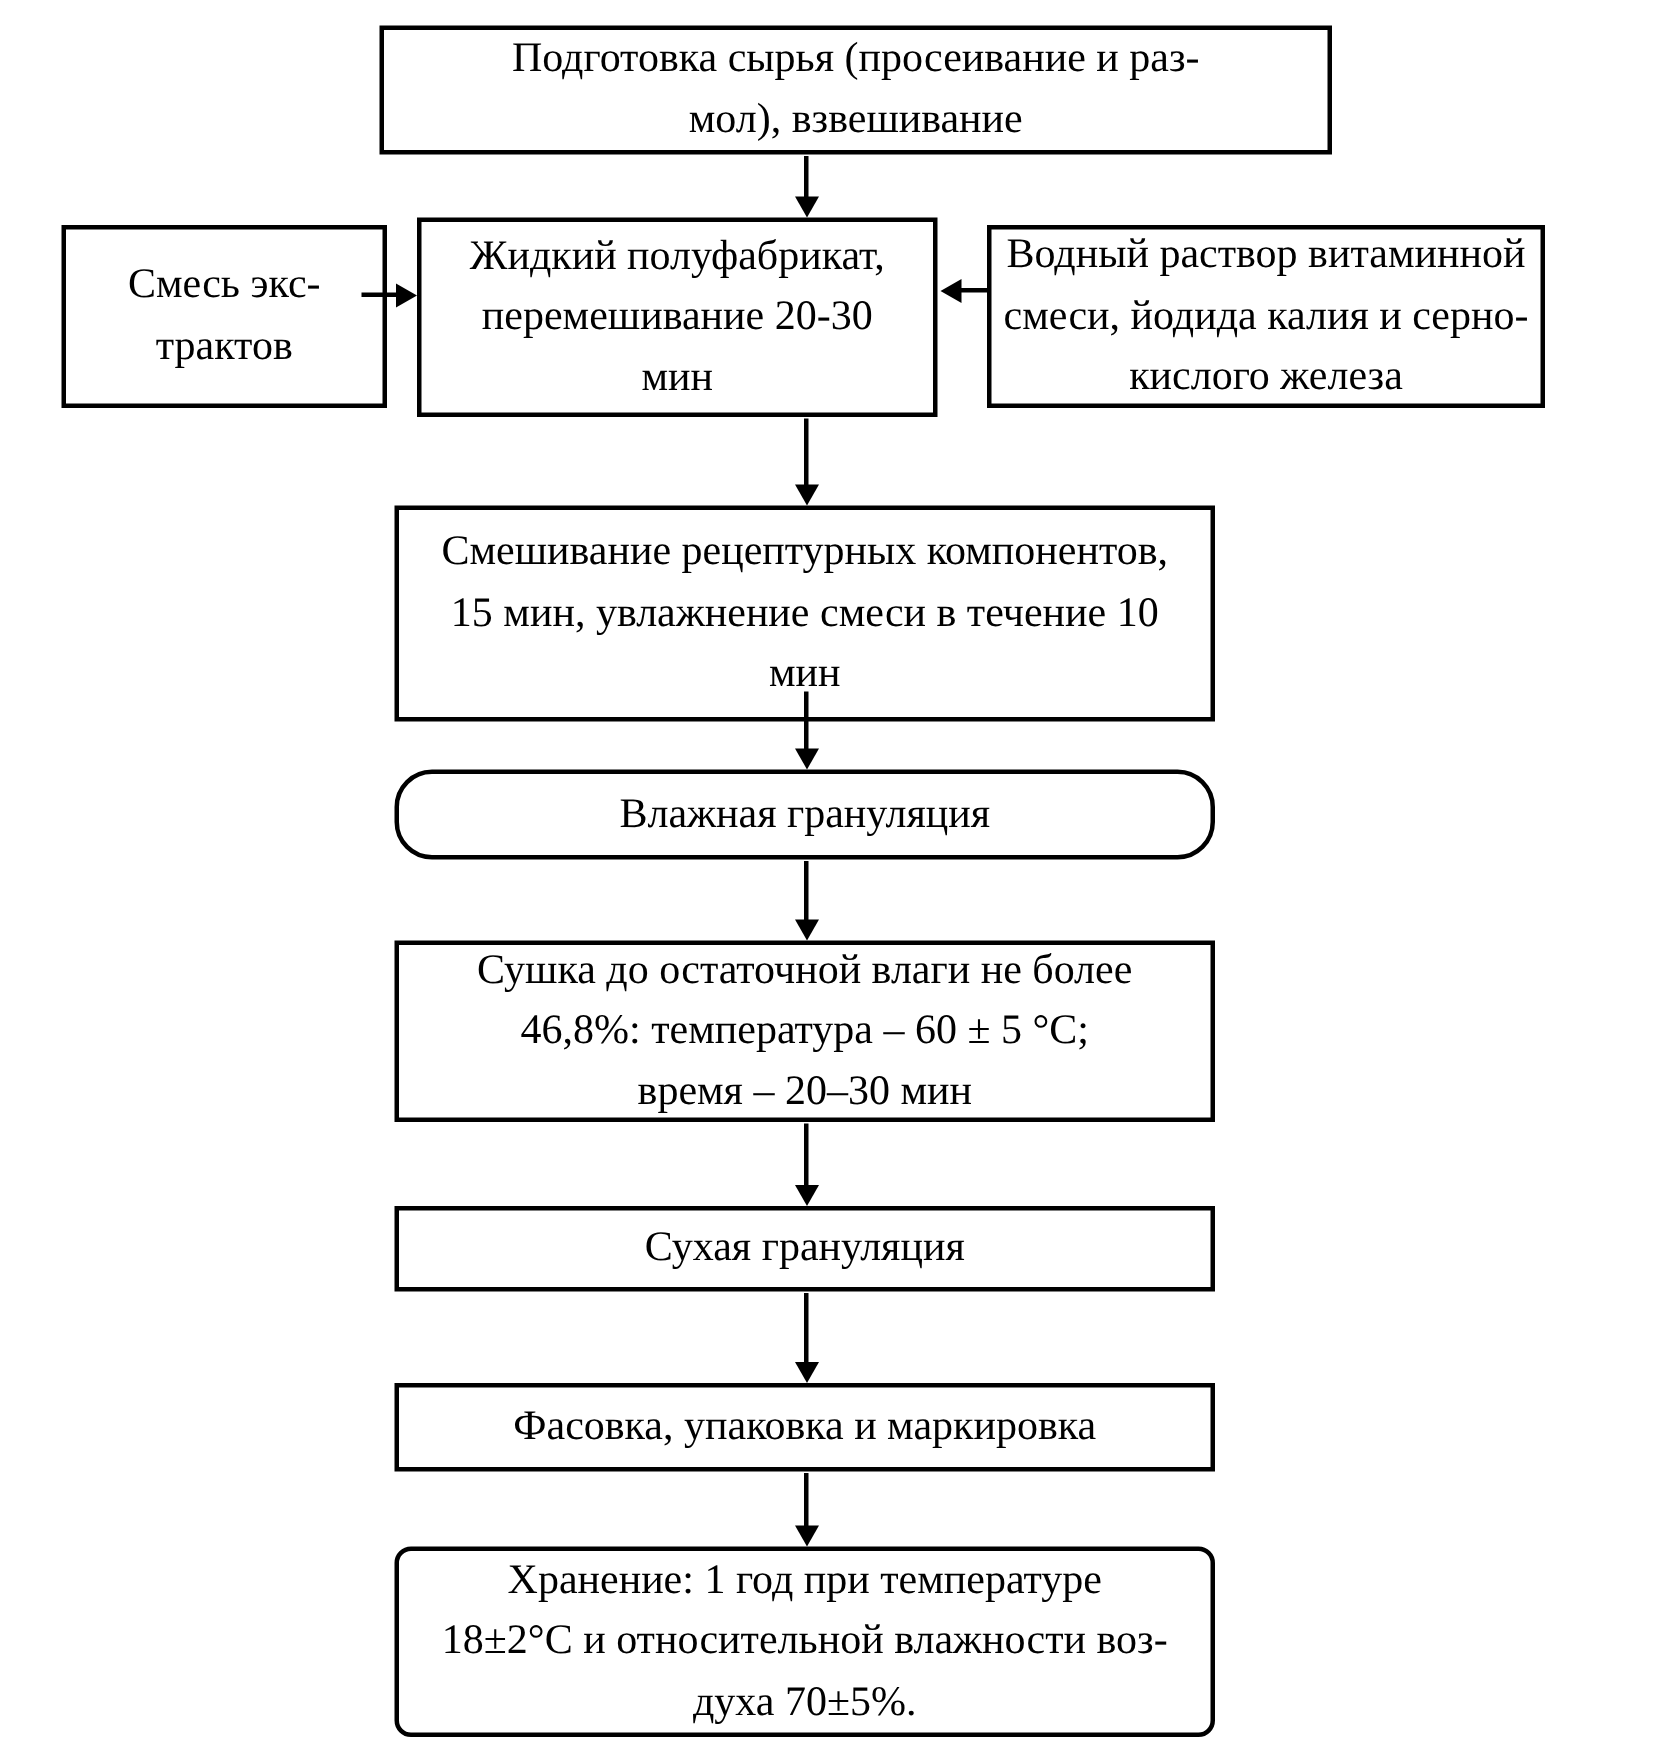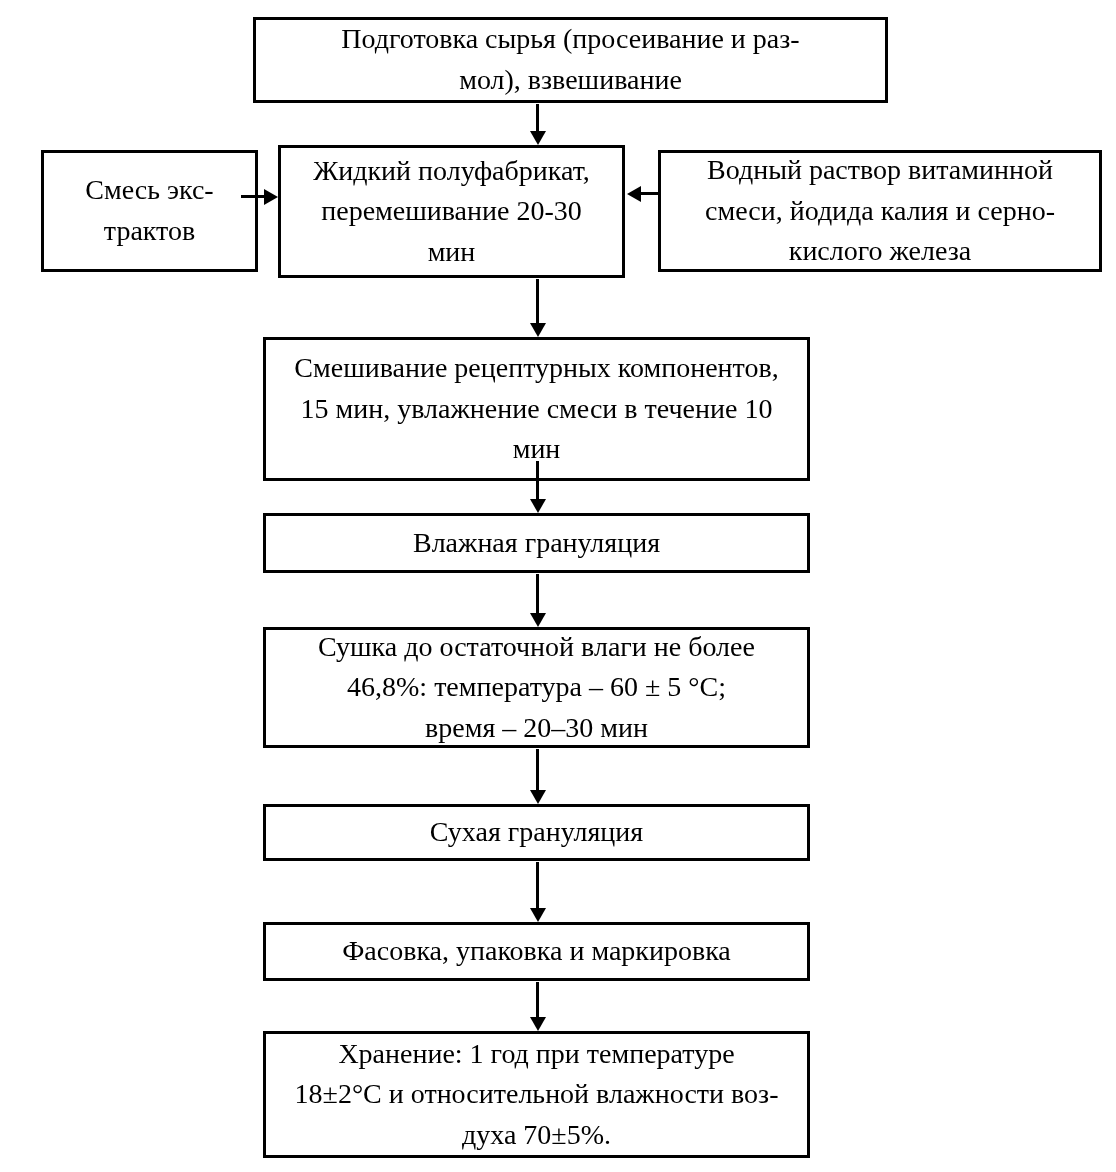--- a/index.html
+++ b/index.html
@@ -93,51 +93,51 @@
     <span class="label">Смесь экс-
 трактов</span>
   </div>
 
   <div class="box" style="left:278px; top:145px; width:347px; height:133px;">
     <span class="label">Жидкий полуфабрикат,
 перемешивание 20-30
 мин</span>
   </div>
 
-  <div class="box" style="left:658px; top:150px; width:444px; height:122px;">
+  <div class="box" style="left:658px; top:150px; width:372px; height:122px;">
     <span class="label">Водный раствор витаминной
 смеси, йодида калия и серно-
 кислого железа</span>
   </div>
 
   <div class="box" style="left:263px; top:337px; width:547px; height:144px;">
     <span class="label">Смешивание рецептурных компонентов,
 15 мин, увлажнение смеси в течение 10
 мин</span>
   </div>
 
-  <div class="box" style="left:263px; top:513px; width:547px; height:60px;">
+  <div class="box" style="left:263px; top:513px; width:547px; height:60px;border-radius:25px;">
     <span class="label">Влажная грануляция</span>
   </div>
 
   <div class="box" style="left:263px; top:627px; width:547px; height:121px;">
     <span class="label">Сушка до остаточной влаги не более
 46,8%: температура – 60 ± 5 °C;
 время – 20–30 мин</span>
   </div>
 
   <div class="box" style="left:263px; top:804px; width:547px; height:57px;">
     <span class="label">Сухая грануляция</span>
   </div>
 
   <div class="box" style="left:263px; top:922px; width:547px; height:59px;">
     <span class="label">Фасовка, упаковка и маркировка</span>
   </div>
 
-  <div class="box" style="left:263px; top:1031px; width:547px; height:127px;">
+  <div class="box" style="left:263px; top:1031px; width:547px; height:127px;border-radius:11px;">
     <span class="label">Хранение: 1 год при температуре
 18±2°C и относительной влажности воз-
 духа 70±5%.</span>
   </div>
 
   <div class="arrow-v" style="left:536px; top:104px; height:28px;"></div>
   <div class="arrow-v" style="left:536px; top:279px; height:45px;"></div>
   <div class="arrow-v" style="left:536px; top:461px; height:39px;"></div>
   <div class="arrow-v" style="left:536px; top:574px; height:40px;"></div>
   <div class="arrow-v" style="left:536px; top:749px; height:42px;"></div>

